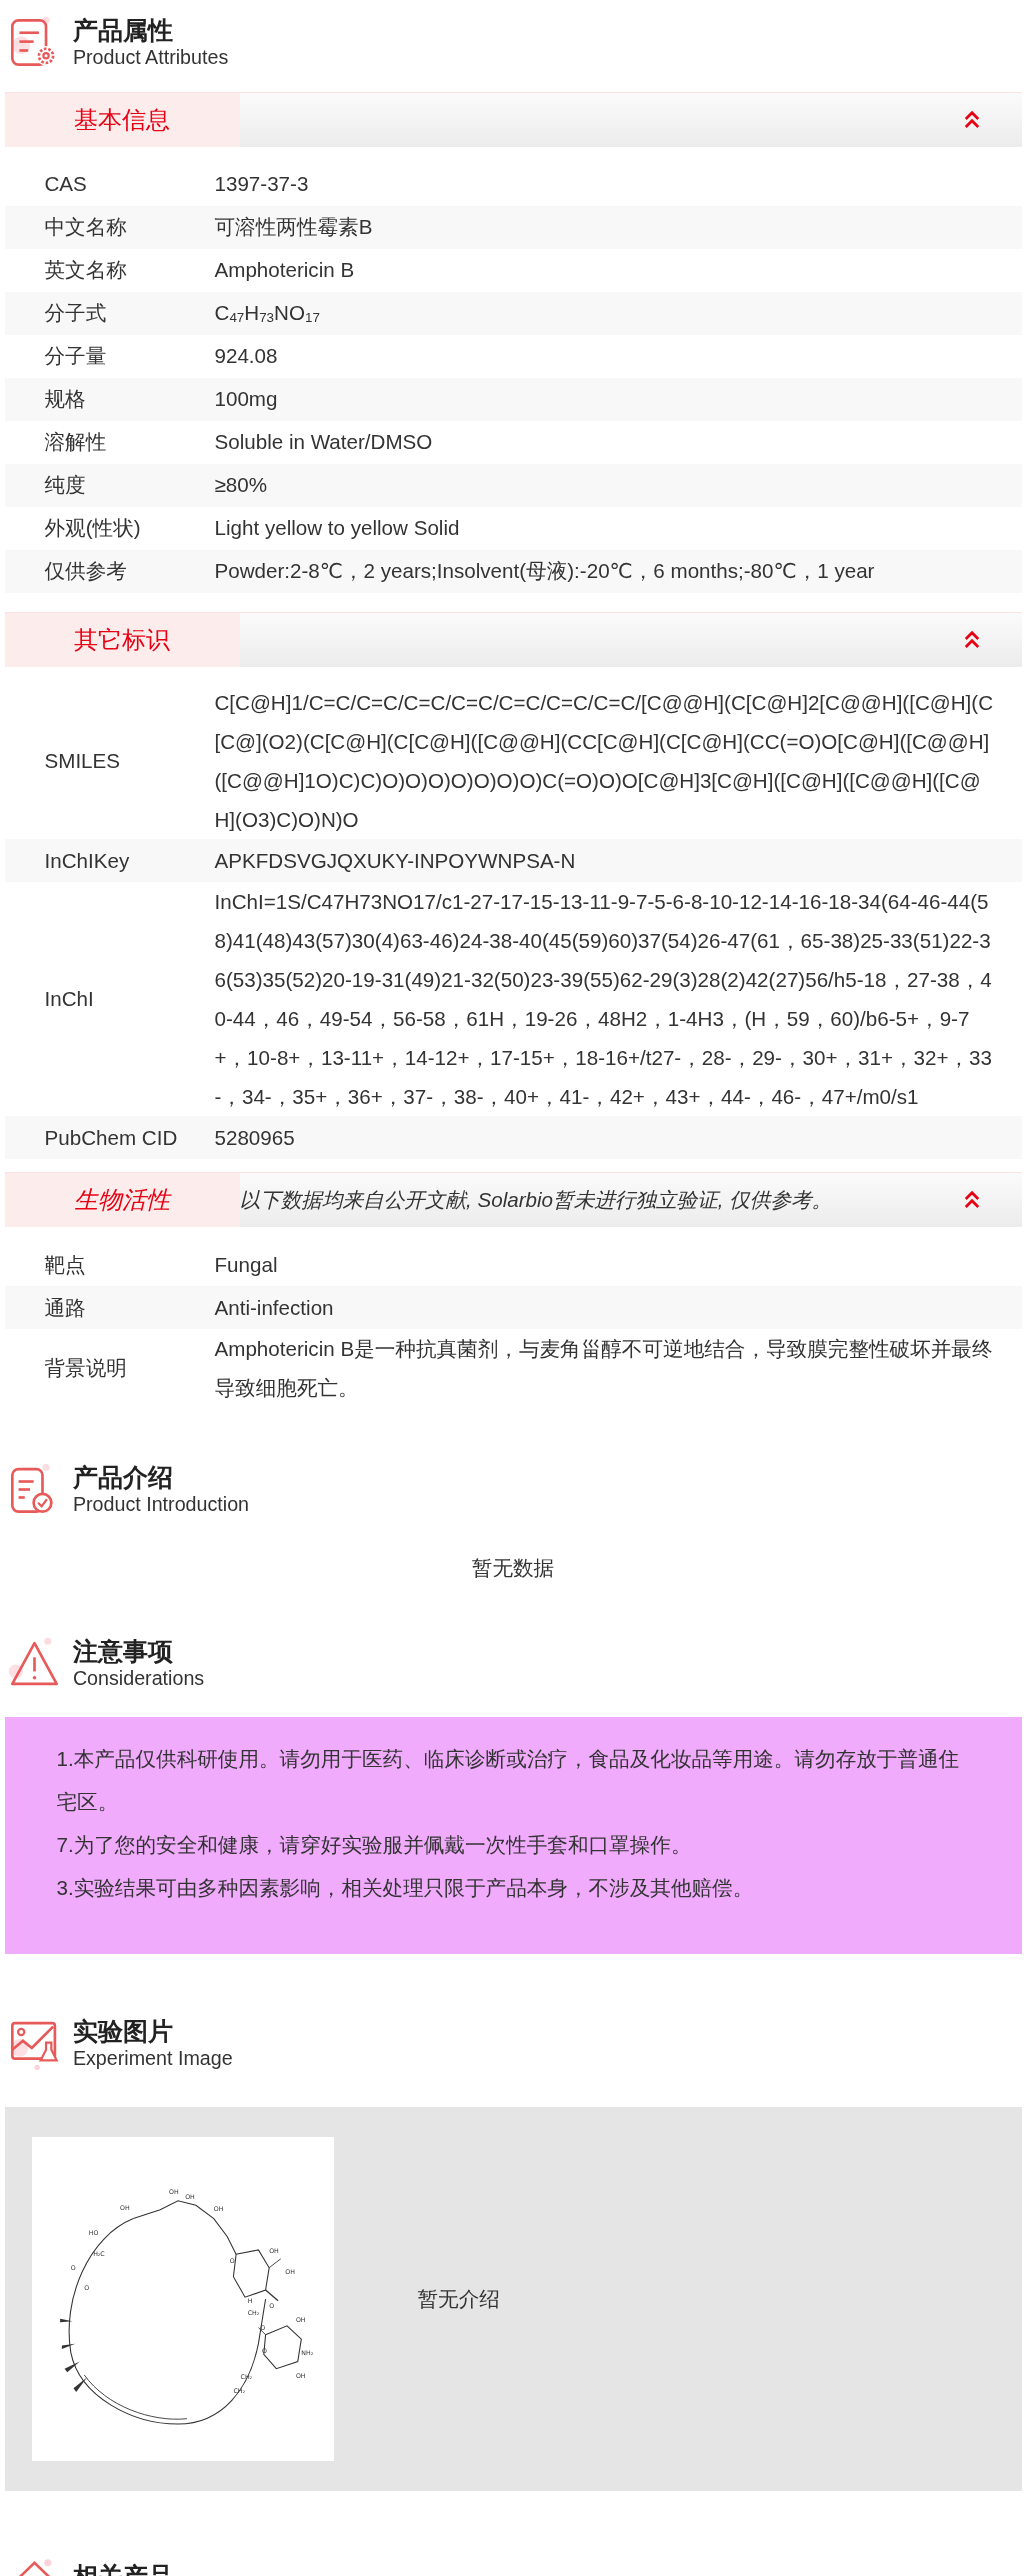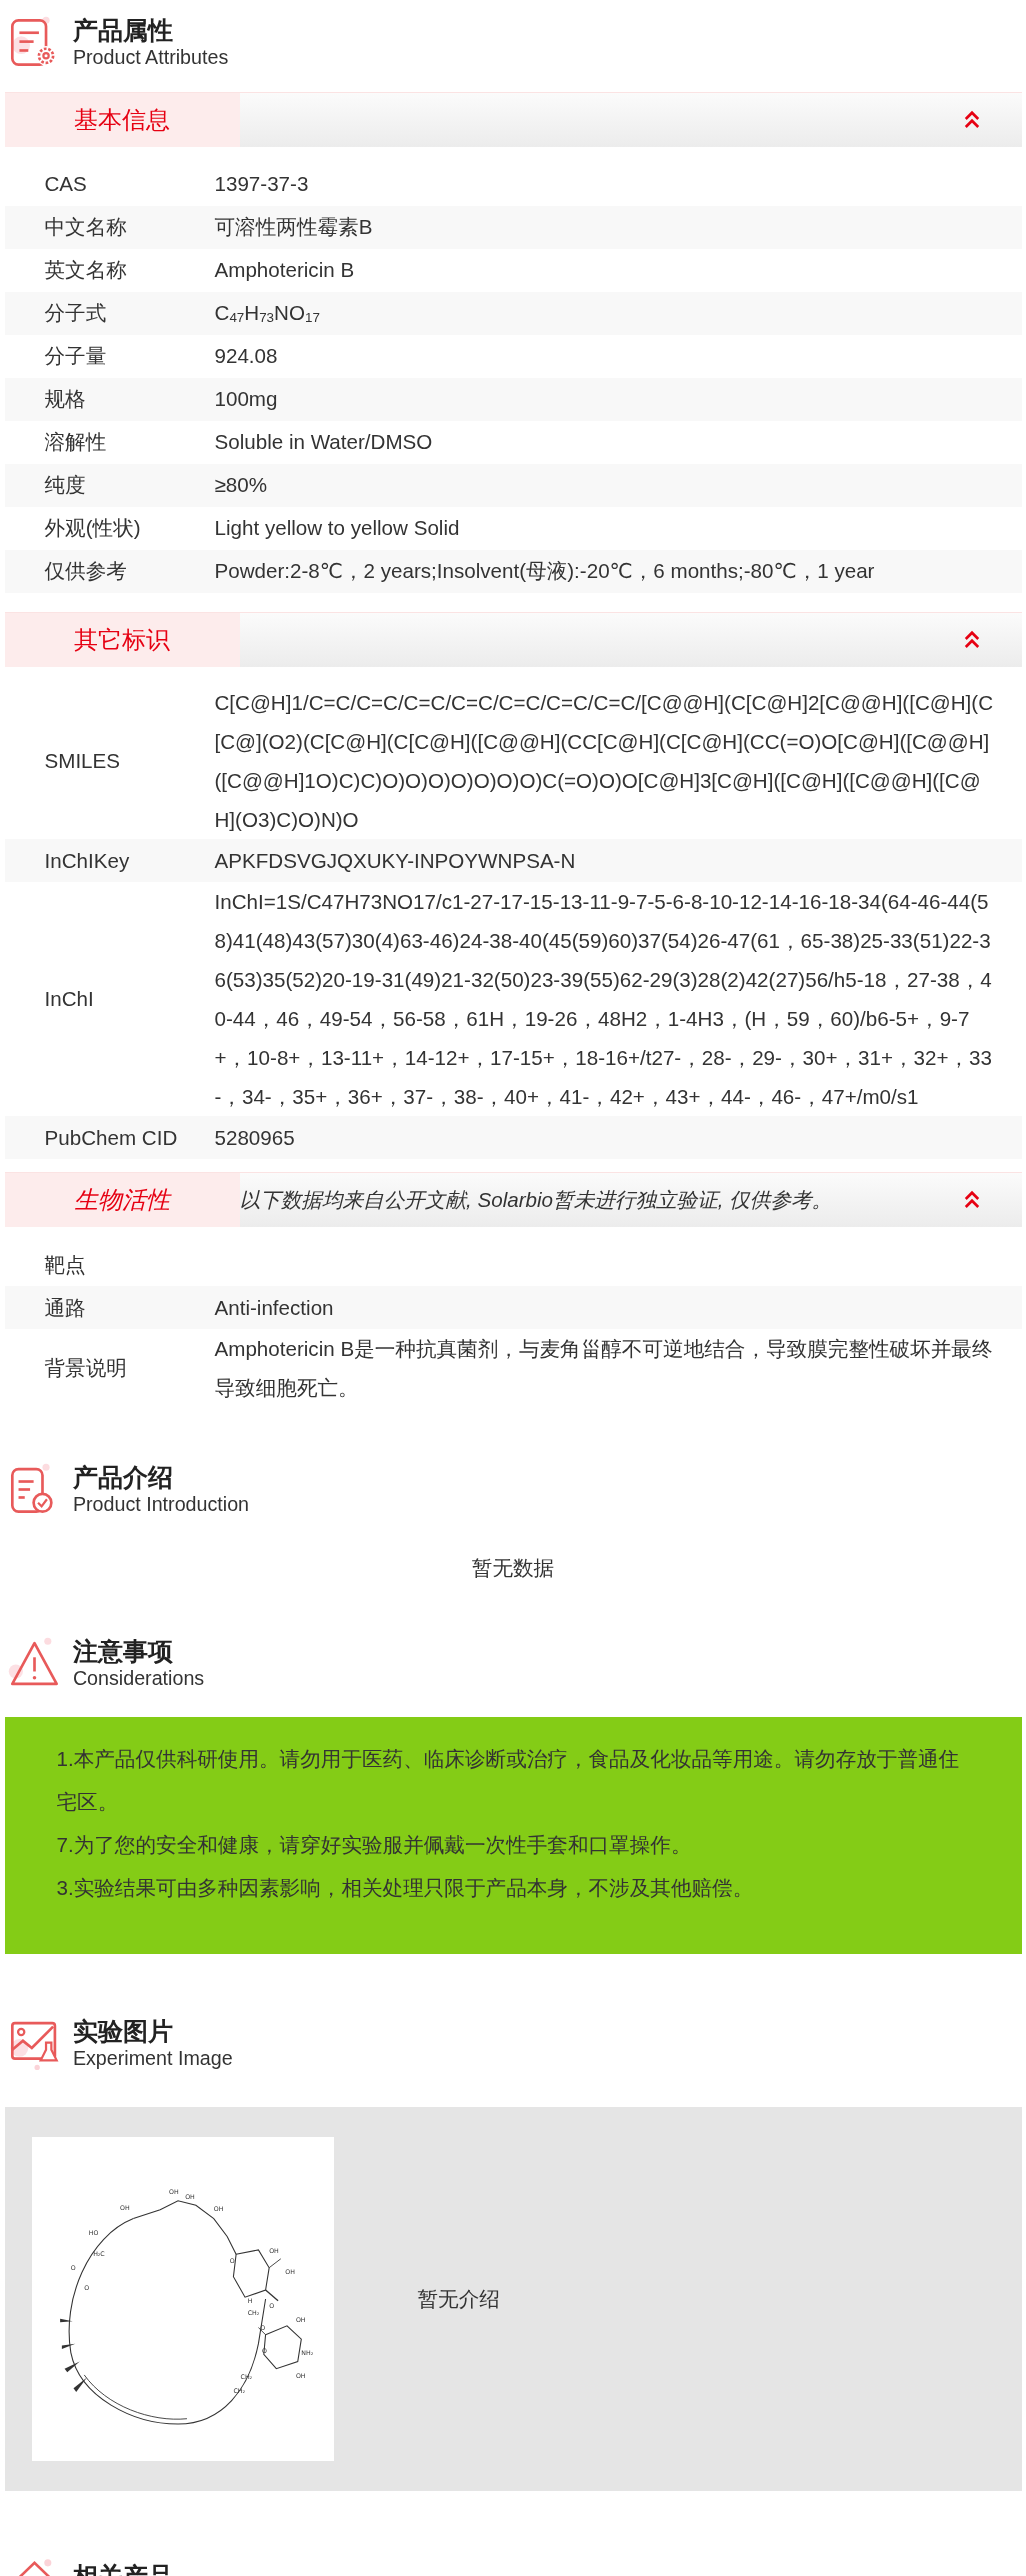--- a/index.html
+++ b/index.html
@@ -69,21 +69,21 @@
   }
   .pval.multi { line-height: 39px; padding-top: 0; padding-bottom: 0; }
   .pval sub { font-size: 13.4px; vertical-align: -1.8px; }
 
   .nodata {
     text-align: center; font-size: 20.6px; color: #333;
     padding: 29px 0 45px;
   }
 
   .notice-box {
-    background: #84cc16;
+    background: #f0abfc;
     margin-top: 18px;
     padding: 19.7px 49px 45px 52px;
   }
   .notice-box p { font-size: 20.6px; line-height: 43px; color: #333; }
 
   .exp-box {
     background: #e5e5e5;
     margin-top: 27px;
     padding: 27px 27px 27px 27px;
     display: flex; align-items: center;
@@ -215,20 +215,21 @@
       <svg class="chev" width="16" height="19.7" viewBox="0 0 18 22">
         <polyline points="2,10 9,3 16,10" fill="none" stroke="#e60012" stroke-width="3"></polyline>
         <polyline points="2,19 9,12 16,19" fill="none" stroke="#e60012" stroke-width="3"></polyline>
       </svg>
     </div>
   </div>
 
   <div class="ptable" style="margin-top:16px;">
     <div class="prow">
       <div class="pkey">靶点</div>
+      <div class="pval">Fungal</div>
     </div>
     <div class="prow alt">
       <div class="pkey">通路</div>
       <div class="pval">Anti-infection</div>
     </div>
     <div class="prow">
       <div class="pkey">背景说明</div>
       <div class="pval multi">Amphotericin B是一种抗真菌剂，与麦角甾醇不可逆地结合，导致膜完整性破坏并最终导致细胞死亡。</div>
     </div>
   </div>

